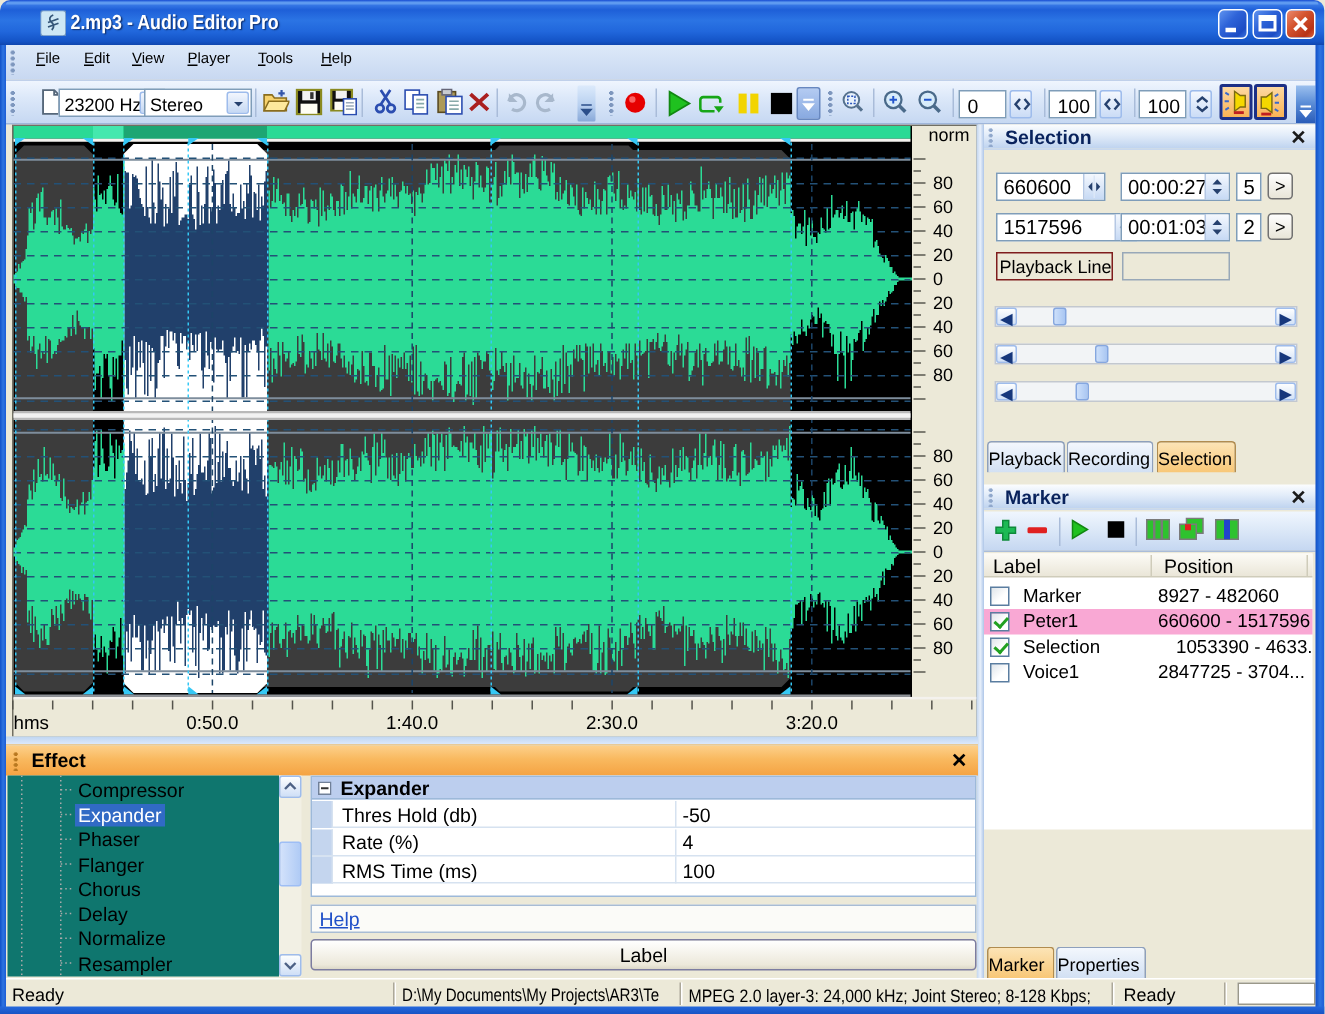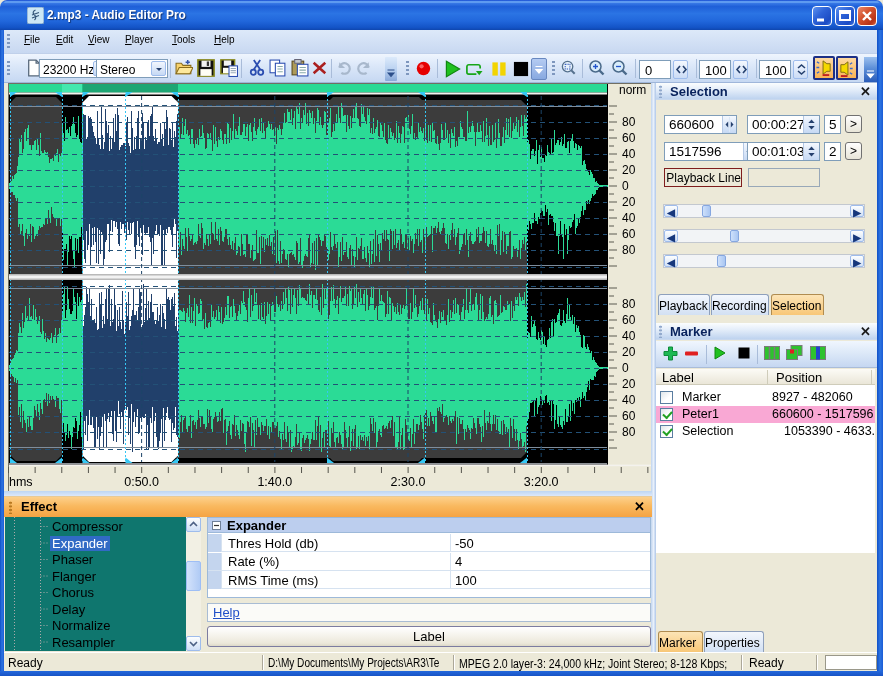--- a/index.html
+++ b/index.html
@@ -442,20 +442,25 @@
   <div class="mrow" style="top:37px;background:#f9a8d4">
         <div class="cb ck"></div>
         <span style="position:absolute;left:26px;top:1px">Peter1</span>
         <span style="position:absolute;left:116px;top:1px">660600 - 1517596</span>
       </div>
   <div class="mrow" style="top:54px">
         <div class="cb ck"></div>
         <span style="position:absolute;left:26px;top:1px">Selection</span>
         <span style="position:absolute;left:128px;top:1px">1053390 - 4633...</span>
       </div>
+  <div class="mrow" style="top:71px">
+        <div class="cb"></div>
+        <span style="position:absolute;left:26px;top:1px">Voice1</span>
+        <span style="position:absolute;left:116px;top:1px">2847725 - 3704...</span>
+      </div>
  </div>
  <div class="tab active" style="left:2px;top:548px;width:45px">Marker</div>
  <div class="tab" style="left:48px;top:548px;width:60px">Properties</div>
 </div>
 <div id="effpanel">
  <div style="position:absolute;left:0;top:0;width:648px;height:5px;background:linear-gradient(180deg,#bed6f2,#dcE8fa)"></div>
  <div id="effhead">
       <div class="pgrip" style="position:absolute;left:5px;top:4px;width:3px;height:13px;background-image:radial-gradient(circle 1.3px at 1.5px 1.8px,#b87820 0 1.2px,transparent 1.4px);background-size:3px 3.6px"></div>
       <span style="position:absolute;left:17px;top:2px;font-weight:bold;font-size:13px">Effect</span>
       <span style="position:absolute;left:630px;top:2px;font-weight:bold;font-size:13px">✕</span>

